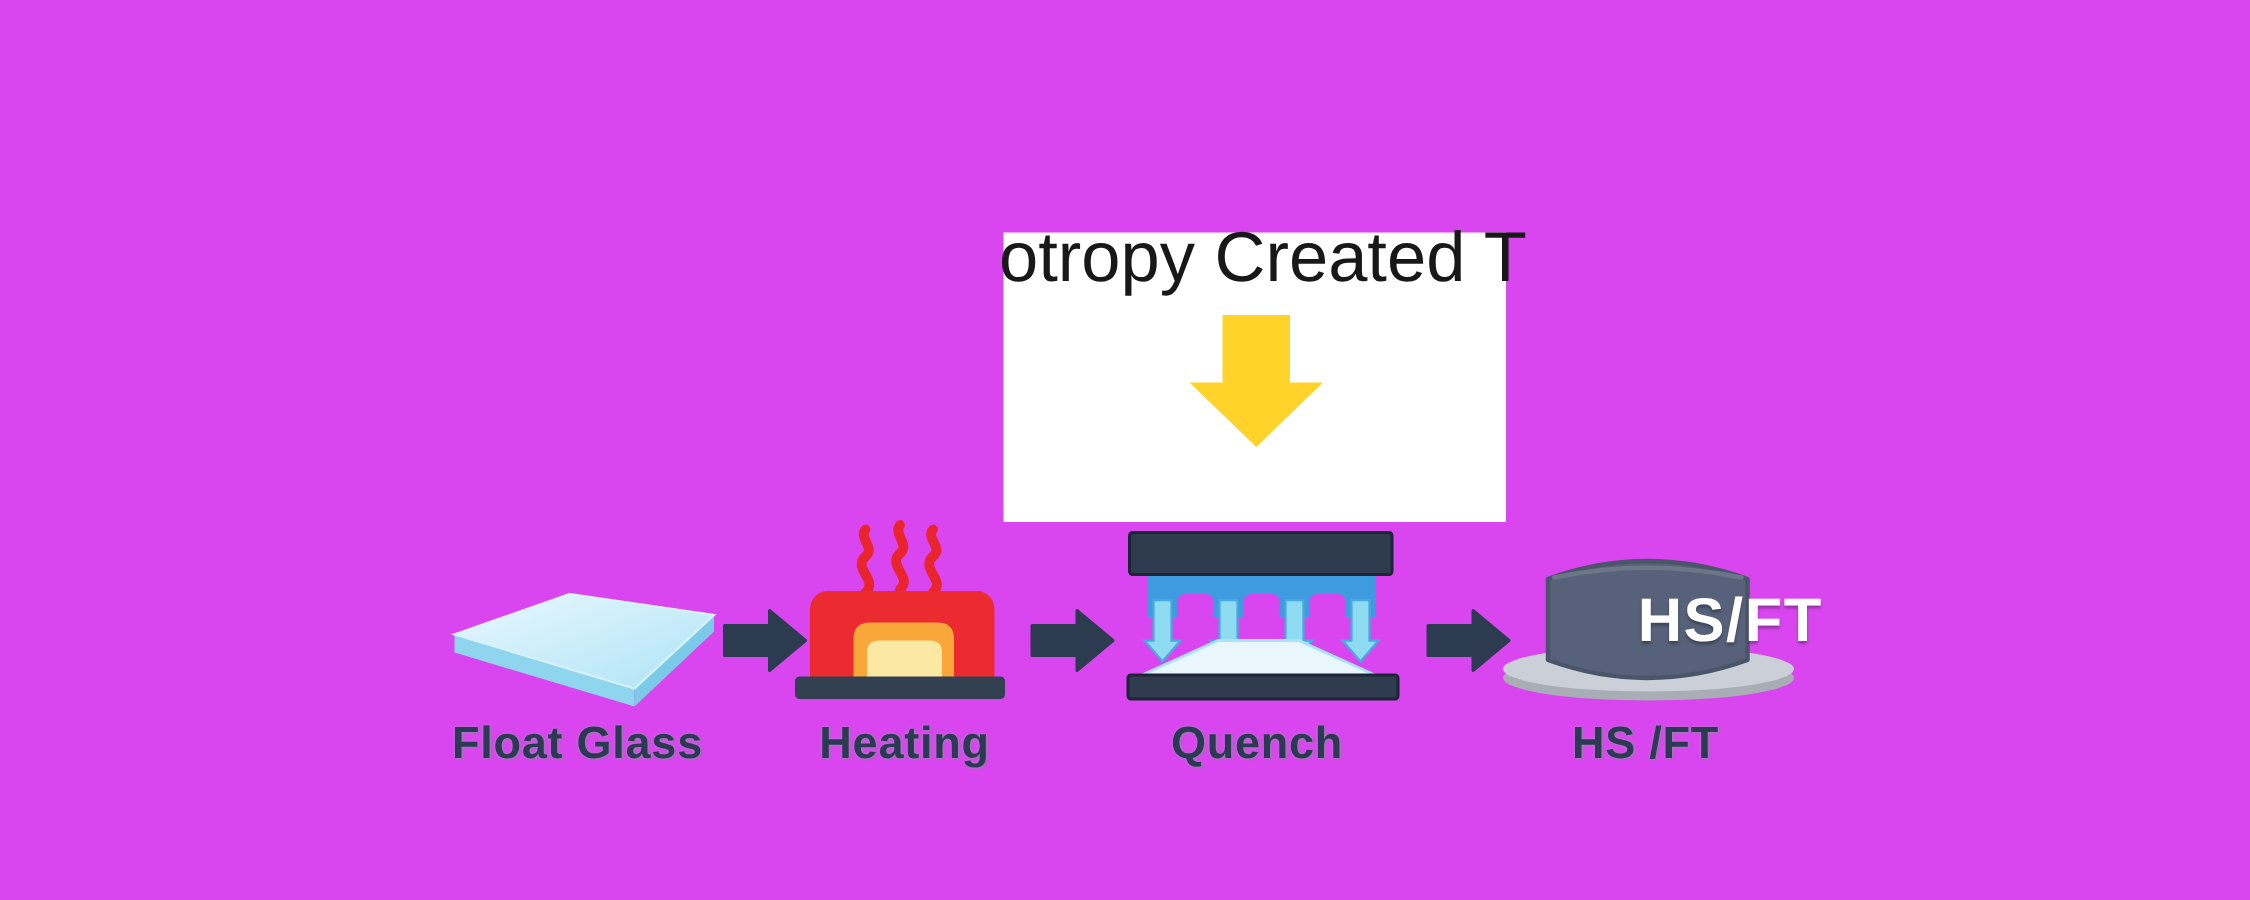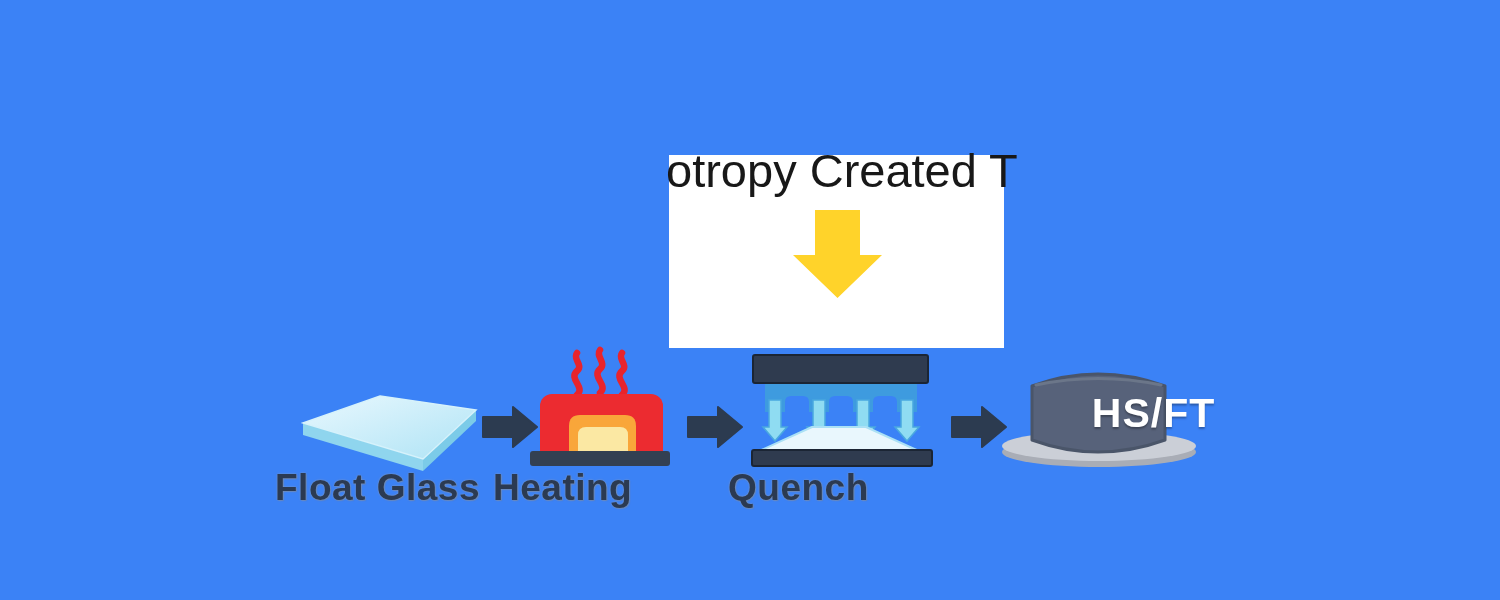--- a/index.html
+++ b/index.html
@@ -1,27 +1,27 @@
 <!DOCTYPE html>
 <html><head>
 <meta charset="utf-8">
 <style>
   html,body{margin:0;padding:0;background:#000;}
-  .stage{position:relative;width:1500px;height:600px;background:#3b82f6;overflow:hidden;
+  .stage{position:relative;width:1500px;height:600px;background:#d946ef;overflow:hidden;
          font-family:"Liberation Sans",sans-serif;}
   
   .banner-box{position:absolute;left:669px;top:155px;width:335px;height:193px;background:#ffffff;}
   .banner-title{position:absolute;left:666px;top:147px;height:47px;line-height:47px;
                 font-size:47px;letter-spacing:0px;color:#181818;white-space:nowrap;z-index:3;}
   .banner-arrow{position:absolute;left:780px;top:200px;z-index:2;}
   
   .icon-svg{position:absolute;}
   
-  .step-label{position:absolute;top:467px;width:220px;height:30px;text-align:left;
-              font-size:37px;font-weight:bold;color:#2b3a52;letter-spacing:0.5px;
+  .step-label{position:absolute;top:479px;width:220px;height:30px;text-align:center;
+              font-size:30px;font-weight:bold;color:#2b3a52;letter-spacing:0.5px;
               text-shadow:0 0 2px rgba(150,160,175,0.85), 1px 1px 1px rgba(120,130,145,0.5);}
   .lbl-0{left:275px;} .lbl-1{left:493px;} .lbl-2{left:728px;} .lbl-3{left:987px;}
   
   .badge-text{position:absolute;left:1083px;top:391px;width:141px;height:44px;line-height:44px;
               text-align:center;font-size:41px;font-weight:bold;color:#ffffff;letter-spacing:1px;
               text-shadow:0 2px 2px rgba(0,0,0,0.3);z-index:4;}
 </style>
 </head>
 <body>
 
@@ -86,14 +86,15 @@
     <ellipse cx="1099" cy="452" rx="97" ry="15" fill="#a9adb6"></ellipse>
     <ellipse cx="1099" cy="446" rx="97" ry="15" fill="#cbcfd7"></ellipse>
     <path d="M1032,386 Q1065,374 1098,374 Q1132,374 1165,386 L1165,440 Q1132,452 1098,452 Q1065,452 1032,440 Z" fill="#57627a" stroke="#4a5569" stroke-width="3" stroke-linejoin="round"></path>
     <path d="M1036,385 Q1098,372 1161,385" fill="none" stroke="#6b7689" stroke-width="3" stroke-linecap="round"></path>
   </svg>
   <div class="badge-text">HS/FT</div>
 
   <div class="step-label lbl-0">Float Glass</div>
   <div class="step-label lbl-1">Heating</div>
   <div class="step-label lbl-2">Quench</div>
+  <div class="step-label lbl-3">HS /FT</div>
 
 </div>
 
 </body></html>

